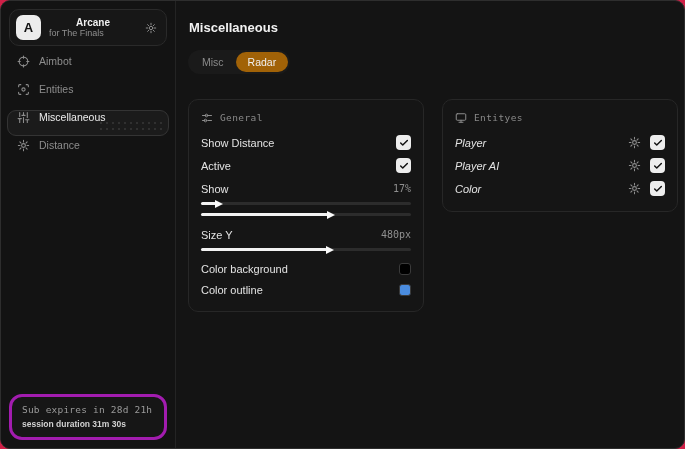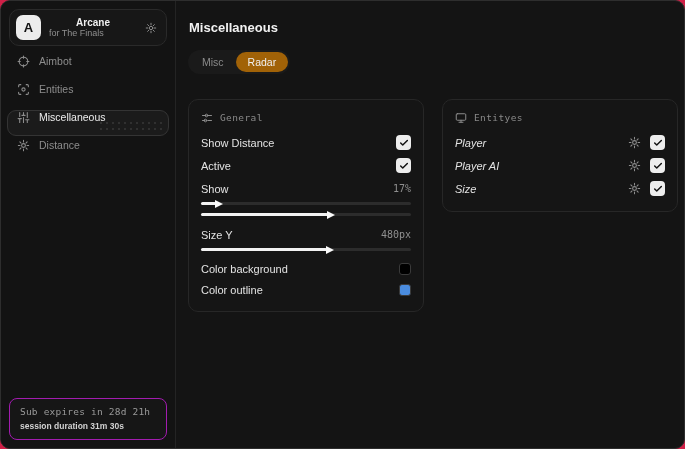--- a/index.html
+++ b/index.html
@@ -70,22 +70,22 @@
     position:absolute; right:6px; bottom:3px;
     width:64px; height:12px;
     background-image:radial-gradient(#424242 1px, transparent 1.2px);
     background-size:6px 6px;
     opacity:.55;
     pointer-events:none;
   }
   .spacer { flex:1; }
   .sub-card {
     margin:8px;
-    border:1px solid #a21caf;
-    border-radius:8px;
+    border:3px solid #a21caf;
+    border-radius:13px;
     background:#161616;
     padding:7px 10px 8px 10px;
   }
   .mono { font-family:"DejaVu Sans Mono", monospace; }
   .sub-line  { color:#9a9a9a; font-size:9.5px; letter-spacing:.2px; }
   .sess-line { color:#d2d2d2; font-size:8.5px; margin-top:4px; font-weight:bold; }
   
   .main { flex:1; padding:13px 14px 0 12px; }
   .page-title { color:#f2f2f2; font-size:13px; font-weight:bold; margin:6px 0 0 1px; }
   .tabs {
@@ -347,21 +347,21 @@
             </span>
             <span class="checkbox">
               <svg class="check" width="10" height="10" viewBox="0 0 24 24" fill="none" stroke="currentColor" stroke-width="3.5" stroke-linecap="round" stroke-linejoin="round" style="visibility: visible;">
                   <path d="M20 6L9 17l-5-5"></path>
                 </svg>
             </span>
           </span>
         </div>
 
         <div class="ent-row">
-          <span class="row-label">Size</span>
+          <span class="row-label">Color</span>
           <span class="ent-right">
             <span class="icon gear-btn">
               <svg width="13" height="13" viewBox="0 0 24 24" fill="none" stroke="currentColor" stroke-width="2" stroke-linecap="round">
                   <circle cx="12" cy="12" r="3.5"></circle>
                   <path d="M12 2.5v3M12 18.5v3M2.5 12h3M18.5 12h3M5.3 5.3l2.1 2.1M16.6 16.6l2.1 2.1M18.7 5.3l-2.1 2.1M7.4 16.6l-2.1 2.1"></path>
                 </svg>
             </span>
             <span class="checkbox">
               <svg class="check" width="10" height="10" viewBox="0 0 24 24" fill="none" stroke="currentColor" stroke-width="3.5" stroke-linecap="round" stroke-linejoin="round" style="visibility: visible;">
                   <path d="M20 6L9 17l-5-5"></path>

